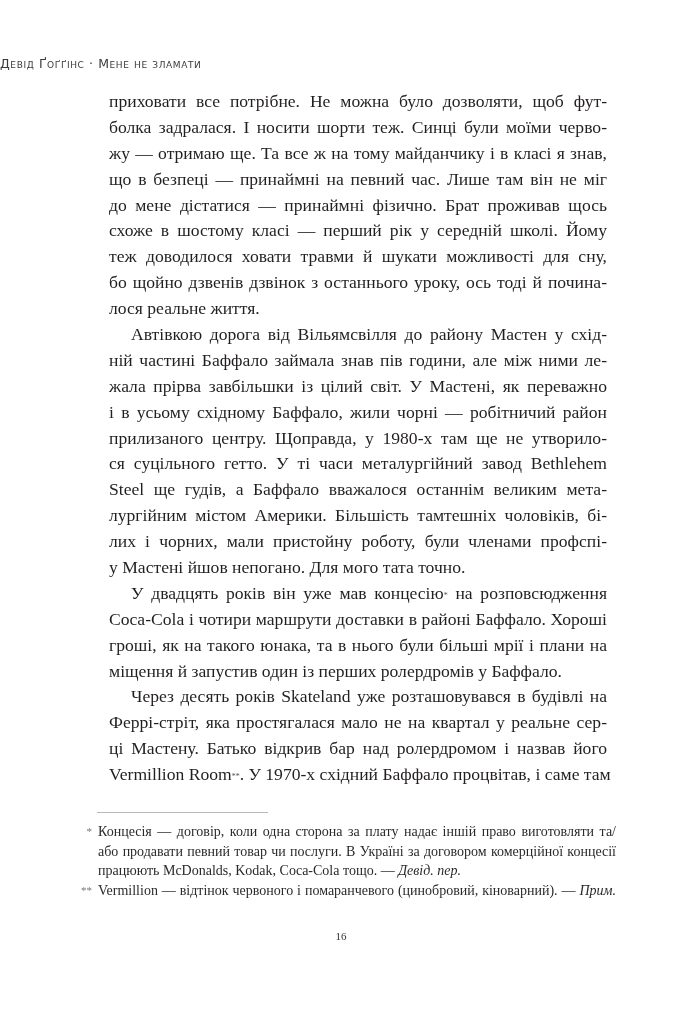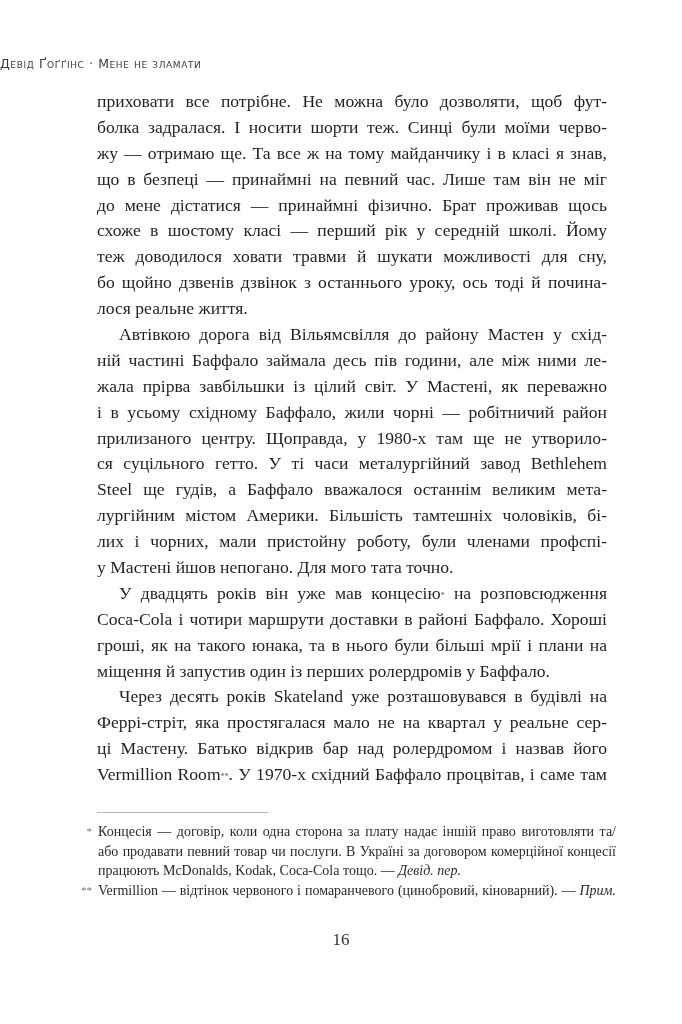--- a/index.html
+++ b/index.html
@@ -12,62 +12,62 @@
       position: absolute; top: 56px; left: 0; width: 682px;
       font-family: "DejaVu Sans", "Liberation Sans", sans-serif;
       font-size: 12.5px; letter-spacing: 0.6px; font-variant: small-caps;
       color: #3a3a3a;
     }
     .body-text {
       position: absolute; top: 89px; left: 97px; width: 510px;
       font-family: "Liberation Serif", "DejaVu Serif", serif;
       font-size: 17.6px; line-height: 25.9px;
     }
-    .line { white-space: nowrap; display: block; text-align: justify; text-align-last: justify; height: 25.9px; }
+    .line { white-space: nowrap; display: block; text-align: justify; text-align-last: justify; height: 25.9px; margin-left: 12px; }
     .line.last { text-align-last: left; }
     .line.indent { padding-left: 22px; }
     sup.fn { font-size: 8px; vertical-align: top; position: relative; top: 2px; color: #555; }
     .rule {
       position: absolute; top: 812px; left: 97px; width: 171px; height: 1px;
       background: #b8b8b8;
     }
     .footnotes {
       position: absolute; top: 822px; left: 70px; width: 546px;
       font-family: "Liberation Serif", "DejaVu Serif", serif;
       font-size: 14px; line-height: 19.5px; color: #2a2a2a;
     }
     .fn-item { position: relative; padding-left: 28px; }
     .fn-mark { position: absolute; left: 0; width: 22px; text-align: right; color: #777; font-size: 11px; }
     .fn-line { display: block; white-space: nowrap; }
     .fn-line.j { text-align: justify; text-align-last: justify; }
     em.note { font-style: italic; }
     .page-number {
       position: absolute; top: 930px; left: 0; width: 682px; text-align: center;
       font-family: "Liberation Serif", "DejaVu Serif", serif;
-      font-size: 17px; color: #333;
+      font-size: 11px; color: #333;
     }
   </style>
 </head>
 <body>
 
 <div class="running-head">Девід Ґоґґінс · Мене не зламати</div>
 
 <div class="body-text">
   <span class="line">приховати все потрібне. Не можна було дозволяти, щоб фут-</span>
   <span class="line">болка задралася. І носити шорти теж. Синці були моїми черво-</span>
   <span class="line">жу — отримаю ще. Та все ж на тому майданчику і в класі я знав,</span>
   <span class="line">що в безпеці — принаймні на певний час. Лише там він не міг</span>
   <span class="line">до мене дістатися — принаймні фізично. Брат проживав щось</span>
   <span class="line">схоже в шостому класі — перший рік у середній школі. Йому</span>
   <span class="line">теж доводилося ховати травми й шукати можливості для сну,</span>
   <span class="line">бо щойно дзвенів дзвінок з останнього уроку, ось тоді й почина-</span>
   <span class="line last">лося реальне життя.</span>
 
   <span class="line indent">Автівкою дорога від Вільямсвілля до району Мастен у схід-</span>
-  <span class="line">ній частині Баффало займала десь пів години, але між ними ле-</span>
+  <span class="line">ній частині Баффало займала знав пів години, але між ними ле-</span>
   <span class="line">жала прірва завбільшки із цілий світ. У Мастені, як переважно</span>
   <span class="line">і в усьому східному Баффало, жили чорні — робітничий район</span>
   <span class="line">прилизаного центру. Щоправда, у 1980-х там ще не утворило-</span>
   <span class="line">ся суцільного гетто. У ті часи металургійний завод Bethlehem</span>
   <span class="line">Steel ще гудів, а Баффало вважалося останнім великим мета-</span>
   <span class="line">лургійним містом Америки. Більшість тамтешніх чоловіків, бі-</span>
   <span class="line">лих і чорних, мали пристойну роботу, були членами профспі-</span>
   <span class="line last">у Мастені йшов непогано. Для мого тата точно.</span>
 
   <span class="line indent"><span>У двадцять років він уже мав концесію</span><sup class="fn">*</sup><span> на розповсюдження</span></span>

